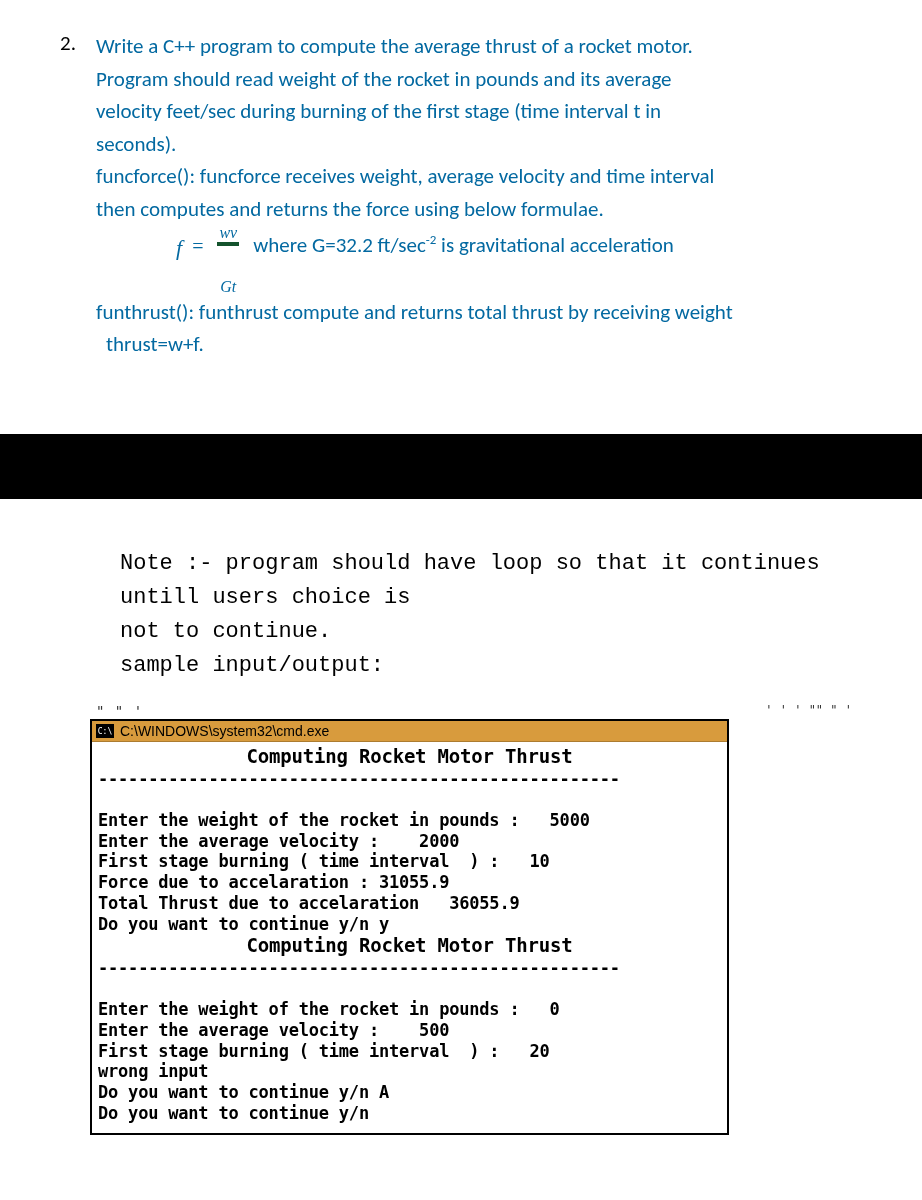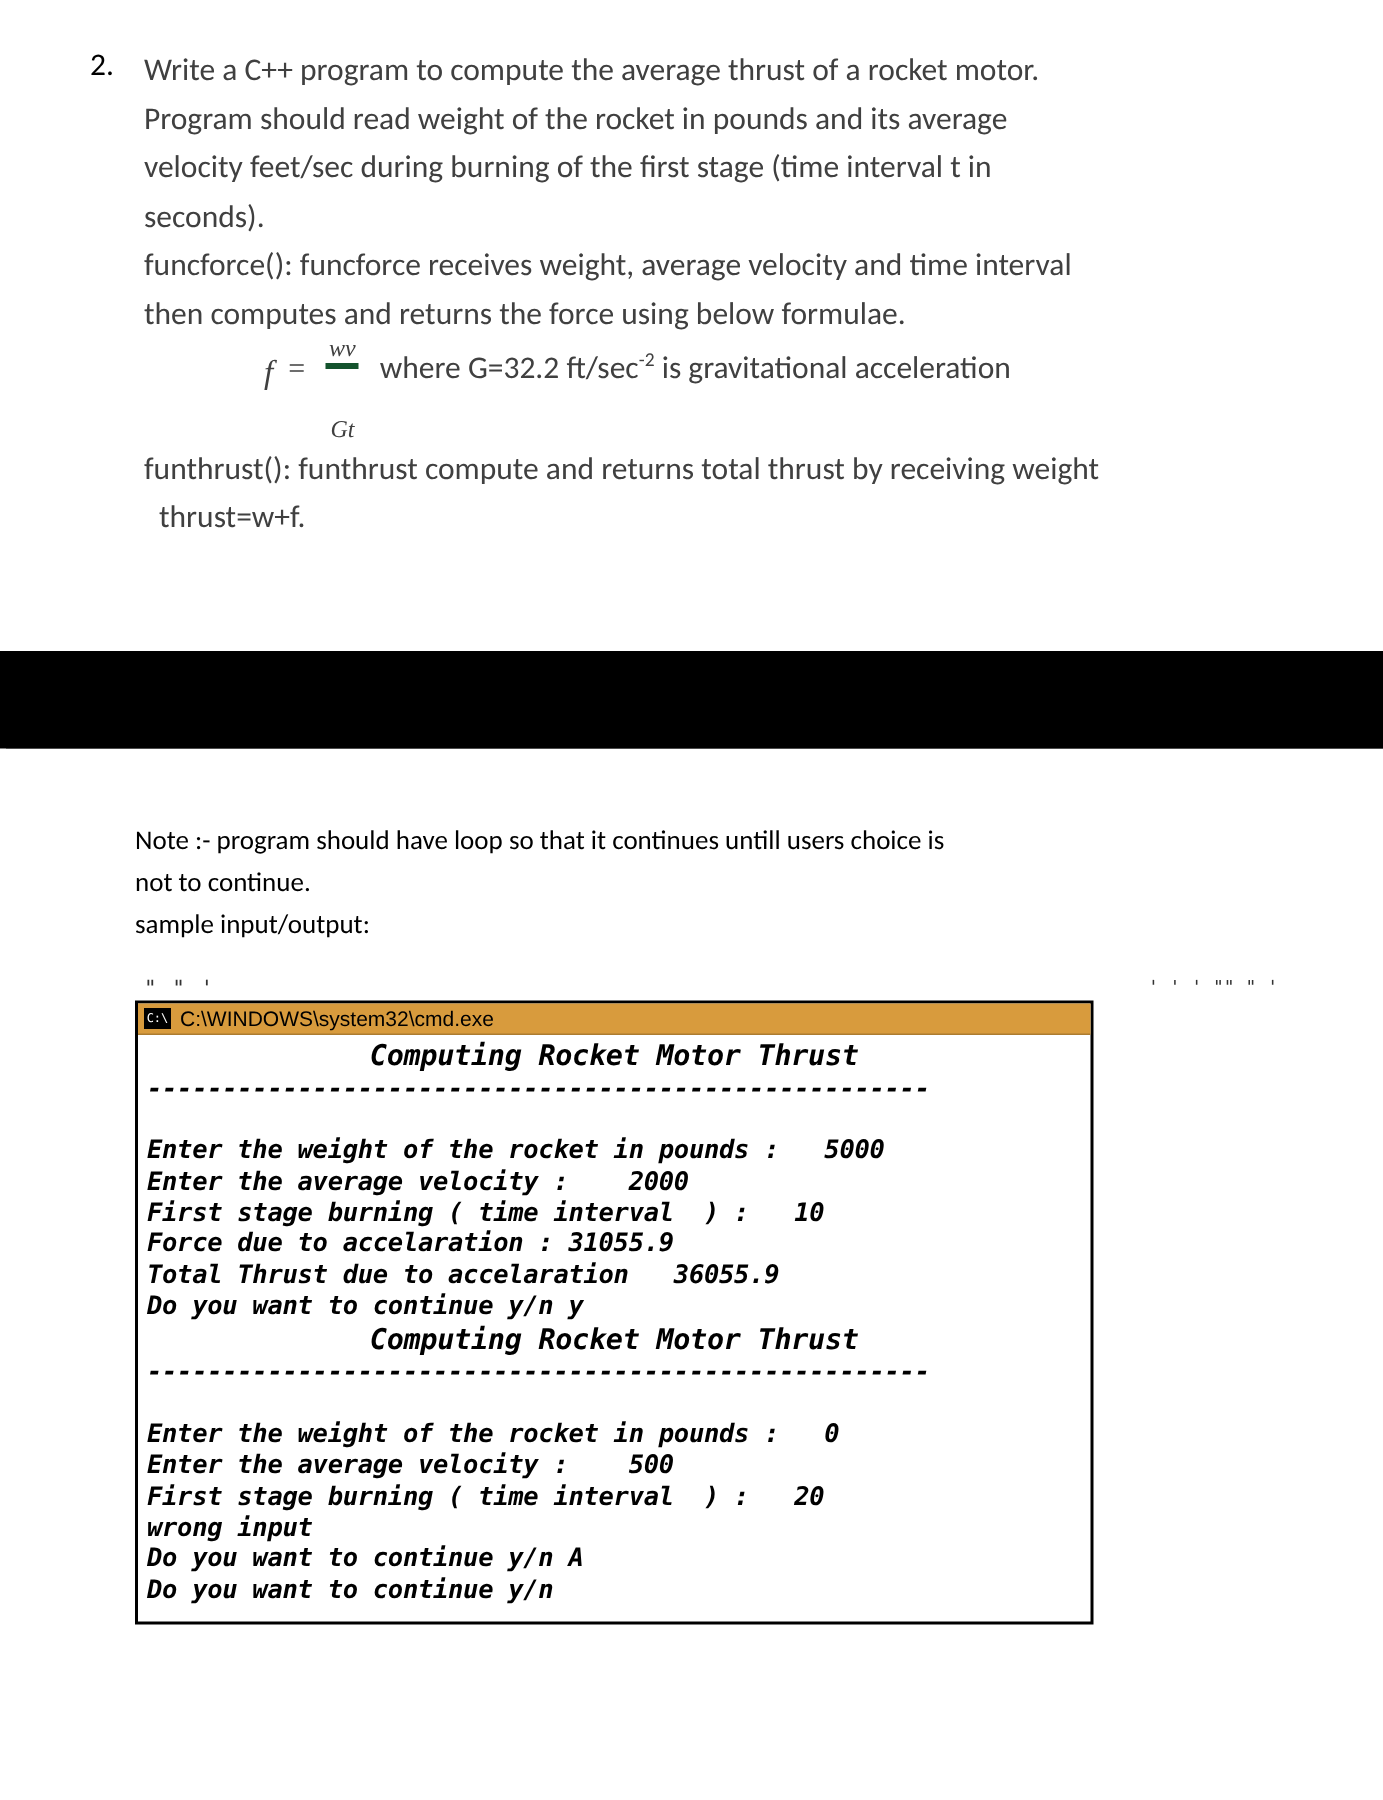--- a/index.html
+++ b/index.html
@@ -18,21 +18,21 @@
       gap: 18px;
       margin-bottom: 15px;
     }
     .question-number {
       font-size: 21px;
       color: #000;
       min-width: 18px;
     }
     .question-body {
       font-size: 21px;
-      color: #404040;
+      color: #0369a1;
       line-height: 1.55;
     }
     .line { display: block; }
     .formula-line {
       display: flex;
       align-items: flex-start;
       gap: 10px;
       margin-left: 80px;
     }
     .formula-var {
@@ -66,23 +66,24 @@
     .super { font-size: 13px; vertical-align: super; }
     .indent { margin-left: 10px; }
     .black-bar {
       height: 65px;
       background: #000;
       width: 100%;
       margin: 18px 0;
       box-shadow: 4px 0 0 #3b3b3b;
     }
     .note-section {
-      padding: 30px 40px 10px 90px;
-      font-size: 18px;
+      padding: 30px 40px 10px 120px;
+      font-size: 22px;
       line-height: 1.55;
+      font-family: Liberation Mono, monospace;
     }
     .terminal-wrap {
       margin: 10px 40px 10px 90px;
     }
     .terminal {
       border: 2px solid #000;
       width: 635px;
       font-family: 'Lucida Console', Consolas, monospace;
       font-size: 16px;
       background: #fff;
@@ -108,21 +109,20 @@
       font-size: 8px;
       font-family: monospace;
     }
     .terminal-body {
       padding: 3px 6px 10px 6px;
       white-space: pre;
       line-height: 1.22;
       font-weight: 600;
       font-size: 17px;
       letter-spacing: -0.2px;
-      font-style: italic;
     }
     .terminal-header {
       text-align: center;
       font-weight: bold;
       font-size: 19px;
     }
     .partial-top {
       font-family: monospace;
       font-size: 14px;
       padding-left: 6px;

